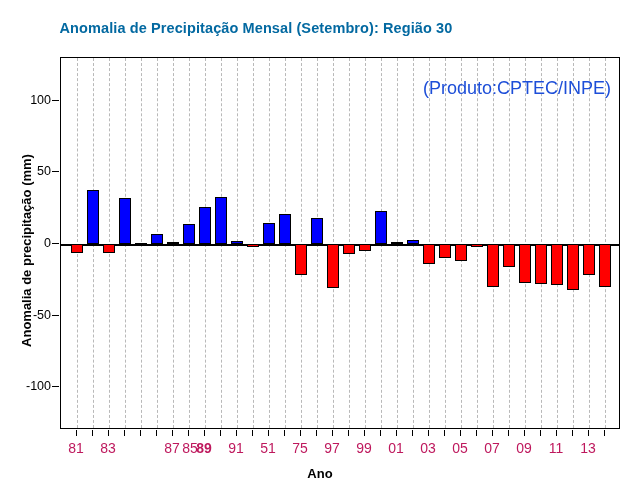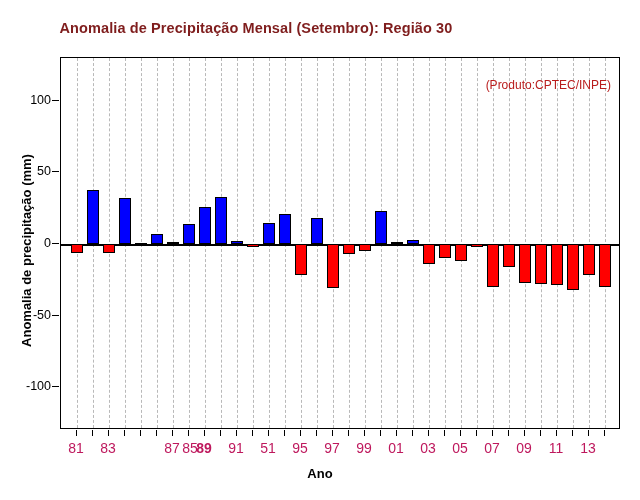--- a/index.html
+++ b/index.html
@@ -22,21 +22,21 @@
 
   
   #chart-title {
     position: absolute;
     left: 0;
     top: 20px;
     width: 512px;
     text-align: center;
     font-size: 14.5px;
     font-weight: bold;
-    color: #7f1d1d;
+    color: #0369a1;
     letter-spacing: 0.1px;
   }
 
   
   #plot-frame {
     position: absolute;
     left: 60px;
     top: 57px;
     width: 560px;
     height: 372px;
@@ -83,22 +83,22 @@
     position: absolute;
     box-sizing: border-box;
     border: 1px solid #000000;
   }
 
   
   #credit {
     position: absolute;
     right: 8px;
     top: 20px;
-    font-size: 12px;
-    color: #b91c1c;
+    font-size: 18px;
+    color: #1d4ed8;
     white-space: nowrap;
   }
 
   
   .ytick-label {
     position: absolute;
     right: 0;
     width: 46px;
     text-align: right;
     font-size: 12.5px;
@@ -275,21 +275,21 @@
     <div class="xtick-mark" style="left: 204px;"></div>
     <div class="xtick-label" style="left: 204px; font-weight: bold;">89</div>
     <div class="xtick-mark" style="left: 220px;"></div>
     <div class="xtick-mark" style="left: 236px;"></div>
     <div class="xtick-label" style="left: 236px;">91</div>
     <div class="xtick-mark" style="left: 252px;"></div>
     <div class="xtick-mark" style="left: 268px;"></div>
     <div class="xtick-label" style="left: 268px;">51</div>
     <div class="xtick-mark" style="left: 284px;"></div>
     <div class="xtick-mark" style="left: 300px;"></div>
-    <div class="xtick-label" style="left: 300px;">95</div>
+    <div class="xtick-label" style="left: 300px;">75</div>
     <div class="xtick-mark" style="left: 316px;"></div>
     <div class="xtick-mark" style="left: 332px;"></div>
     <div class="xtick-label" style="left: 332px;">97</div>
     <div class="xtick-mark" style="left: 348px;"></div>
     <div class="xtick-mark" style="left: 364px;"></div>
     <div class="xtick-label" style="left: 364px;">99</div>
     <div class="xtick-mark" style="left: 380px;"></div>
     <div class="xtick-mark" style="left: 396px;"></div>
     <div class="xtick-label" style="left: 396px;">01</div>
     <div class="xtick-mark" style="left: 412px;"></div>

